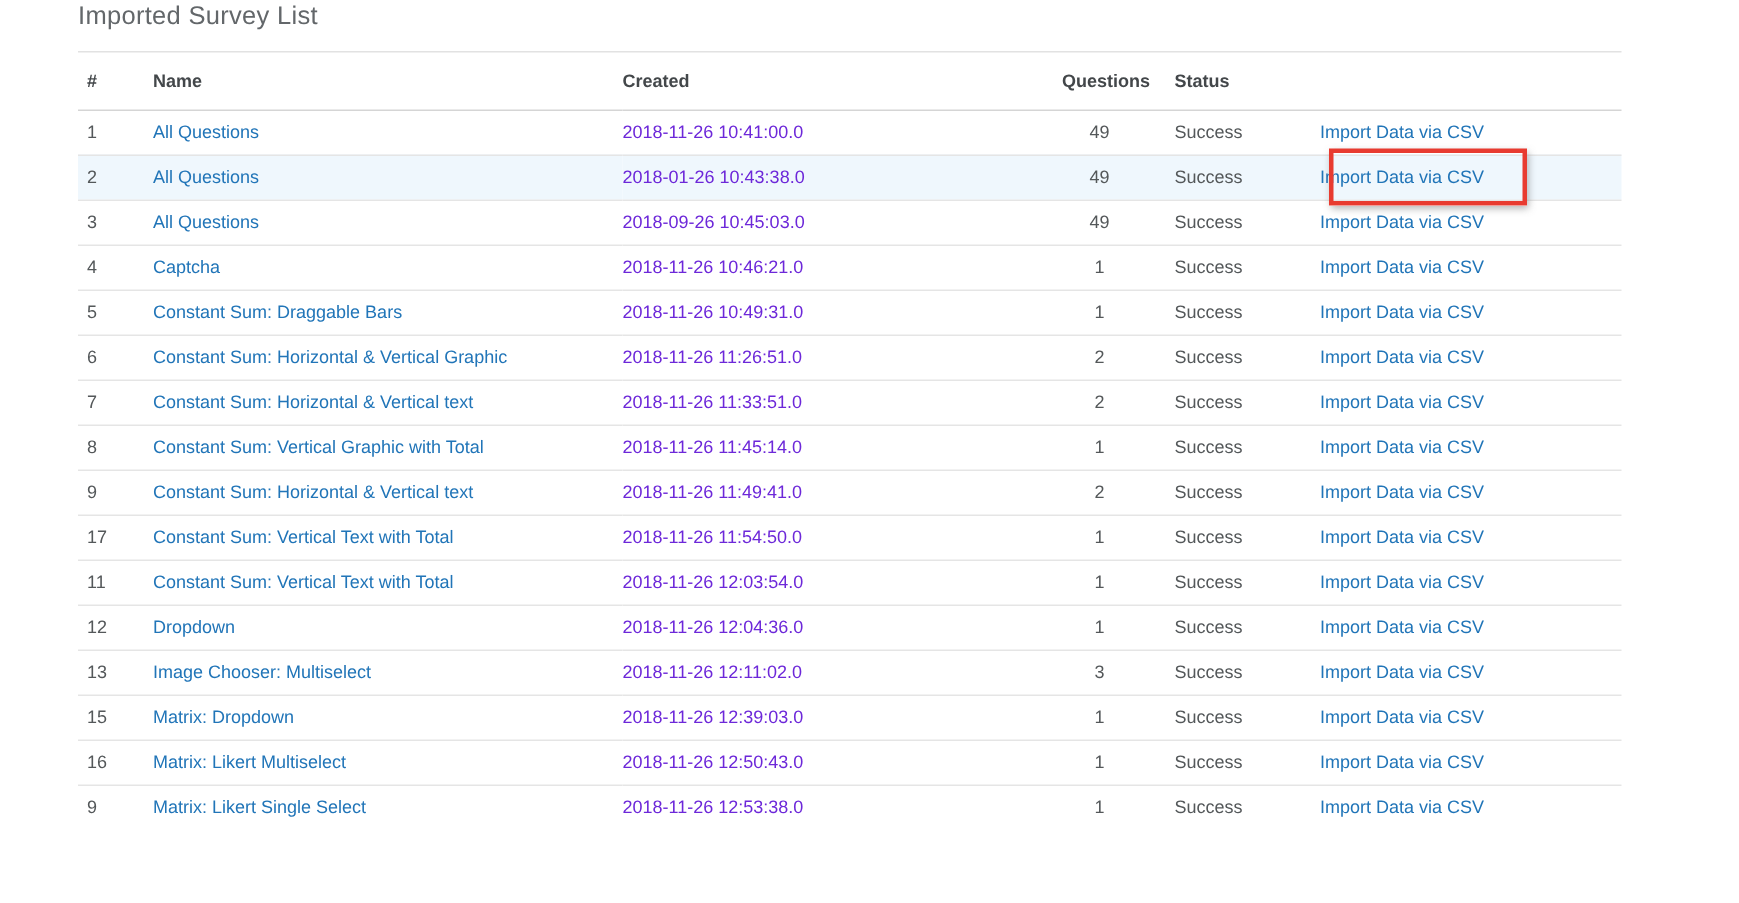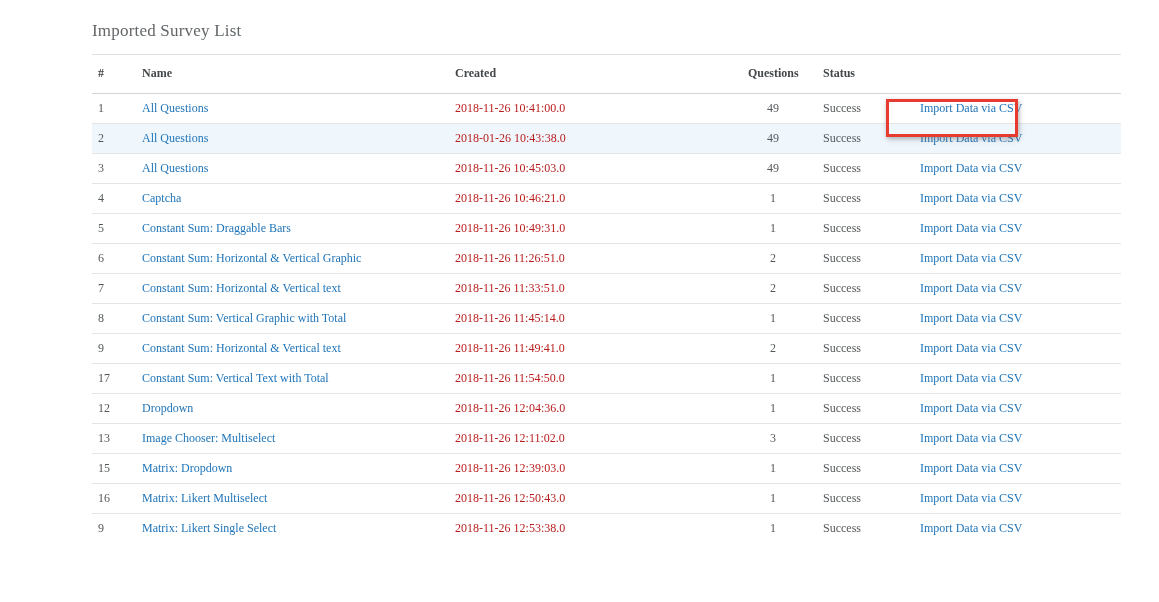--- a/index.html
+++ b/index.html
@@ -5,24 +5,23 @@
   * { margin: 0; padding: 0; box-sizing: border-box; }
   html, body {
     width: 1159px; height: 602px;
     background: #ffffff;
     font-family: "Liberation Sans", sans-serif;
     overflow: hidden;
     position: relative;
   }
   .page {
     position: relative;
-    margin-left: 92px;
+    margin-left: 52px;
     width: 1029px;
-    padding-top: 21px;
-    font-family: Liberation Serif, serif;
+    padding-top: 1px;
   }
   .page-title {
     font-size: 17px;
     line-height: 19px;
     font-weight: 400;
     color: #63676a;
     letter-spacing: 0.2px;
   }
   .title-divider {
     margin-top: 14px;
@@ -58,21 +57,21 @@
   tbody tr { height: 30px; }
   tbody tr:not(:last-child) td { border-bottom: 1px solid #e5e5e5; }
   tbody tr.highlighted { background: #eff7fd; }
   tbody td {
     font-size: 12px;
     color: #54585a;
     vertical-align: middle;
     white-space: nowrap;
   }
   td.cell-idx { padding-left: 6px; }
-  td.cell-created { color: #b91c1c; }
+  td.cell-created { color: #6d28d9; }
   td.cell-questions { text-align: center; }
   td.cell-status { padding-left: 25px; }
   td.cell-action { padding-left: 4px; }
 
   a.blue-link {
     color: #2175b8;
     text-decoration: none;
     cursor: pointer;
   }
   .annotation-box {
@@ -125,21 +124,21 @@
     <td class="cell-idx">2</td>
     <td class="cell-name"><a class="blue-link">All Questions</a></td>
     <td class="cell-created">2018-01-26 10:43:38.0</td>
     <td class="cell-questions">49</td>
     <td class="cell-status">Success</td>
     <td class="cell-action"><a class="blue-link">Import Data via CSV</a></td>
   </tr>
         <tr>
     <td class="cell-idx">3</td>
     <td class="cell-name"><a class="blue-link">All Questions</a></td>
-    <td class="cell-created">2018-11-26 10:45:03.0</td>
+    <td class="cell-created">2018-09-26 10:45:03.0</td>
     <td class="cell-questions">49</td>
     <td class="cell-status">Success</td>
     <td class="cell-action"><a class="blue-link">Import Data via CSV</a></td>
   </tr>
         <tr>
     <td class="cell-idx">4</td>
     <td class="cell-name"><a class="blue-link">Captcha</a></td>
     <td class="cell-created">2018-11-26 10:46:21.0</td>
     <td class="cell-questions">1</td>
     <td class="cell-status">Success</td>
@@ -187,20 +186,28 @@
   </tr>
         <tr>
     <td class="cell-idx">17</td>
     <td class="cell-name"><a class="blue-link">Constant Sum: Vertical Text with Total</a></td>
     <td class="cell-created">2018-11-26 11:54:50.0</td>
     <td class="cell-questions">1</td>
     <td class="cell-status">Success</td>
     <td class="cell-action"><a class="blue-link">Import Data via CSV</a></td>
   </tr>
         <tr>
+    <td class="cell-idx">11</td>
+    <td class="cell-name"><a class="blue-link">Constant Sum: Vertical Text with Total</a></td>
+    <td class="cell-created">2018-11-26 12:03:54.0</td>
+    <td class="cell-questions">1</td>
+    <td class="cell-status">Success</td>
+    <td class="cell-action"><a class="blue-link">Import Data via CSV</a></td>
+  </tr>
+        <tr>
     <td class="cell-idx">12</td>
     <td class="cell-name"><a class="blue-link">Dropdown</a></td>
     <td class="cell-created">2018-11-26 12:04:36.0</td>
     <td class="cell-questions">1</td>
     <td class="cell-status">Success</td>
     <td class="cell-action"><a class="blue-link">Import Data via CSV</a></td>
   </tr>
         <tr>
     <td class="cell-idx">13</td>
     <td class="cell-name"><a class="blue-link">Image Chooser: Multiselect</a></td>

